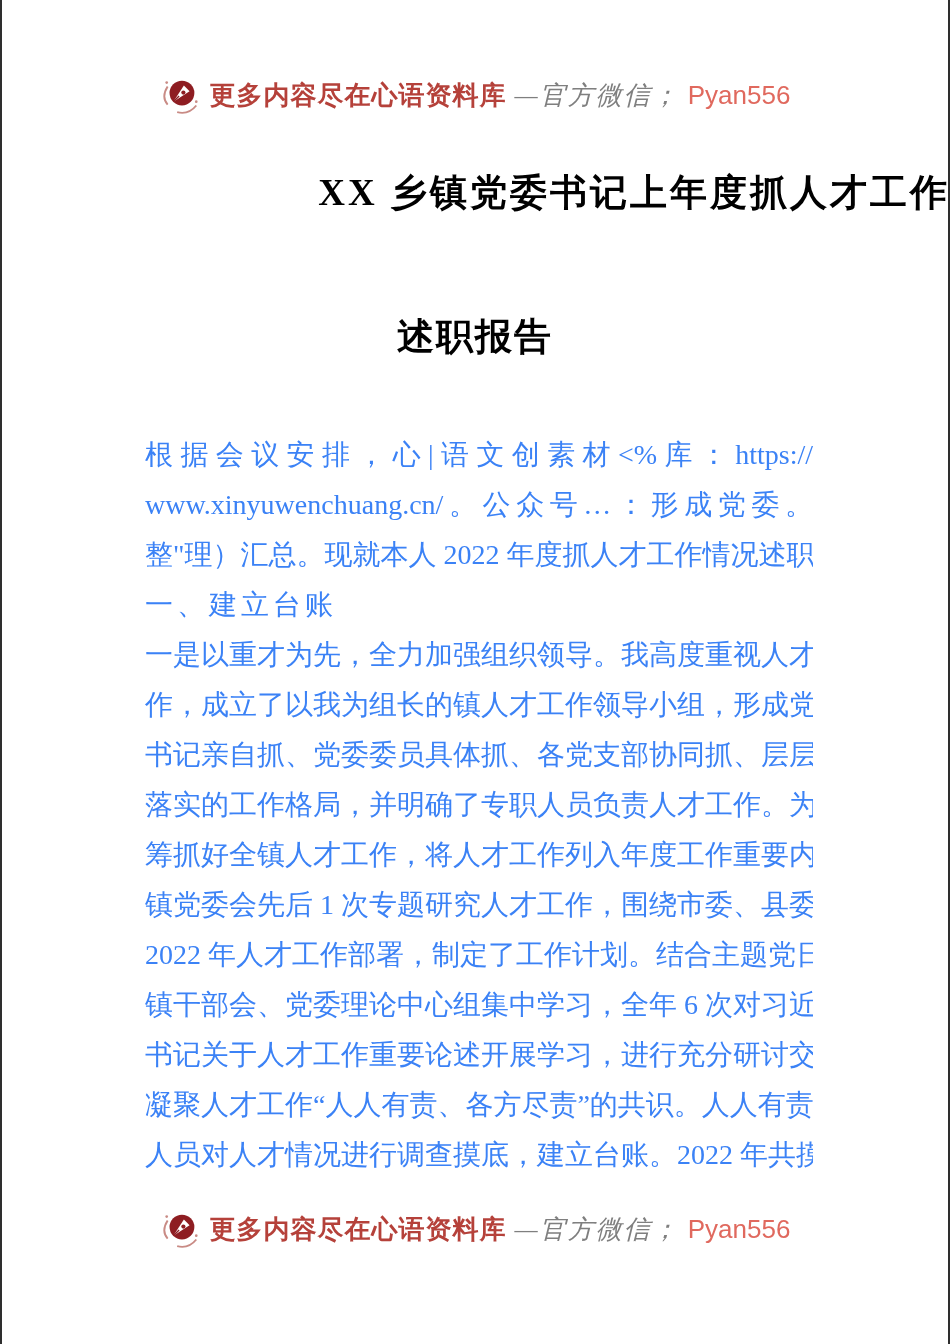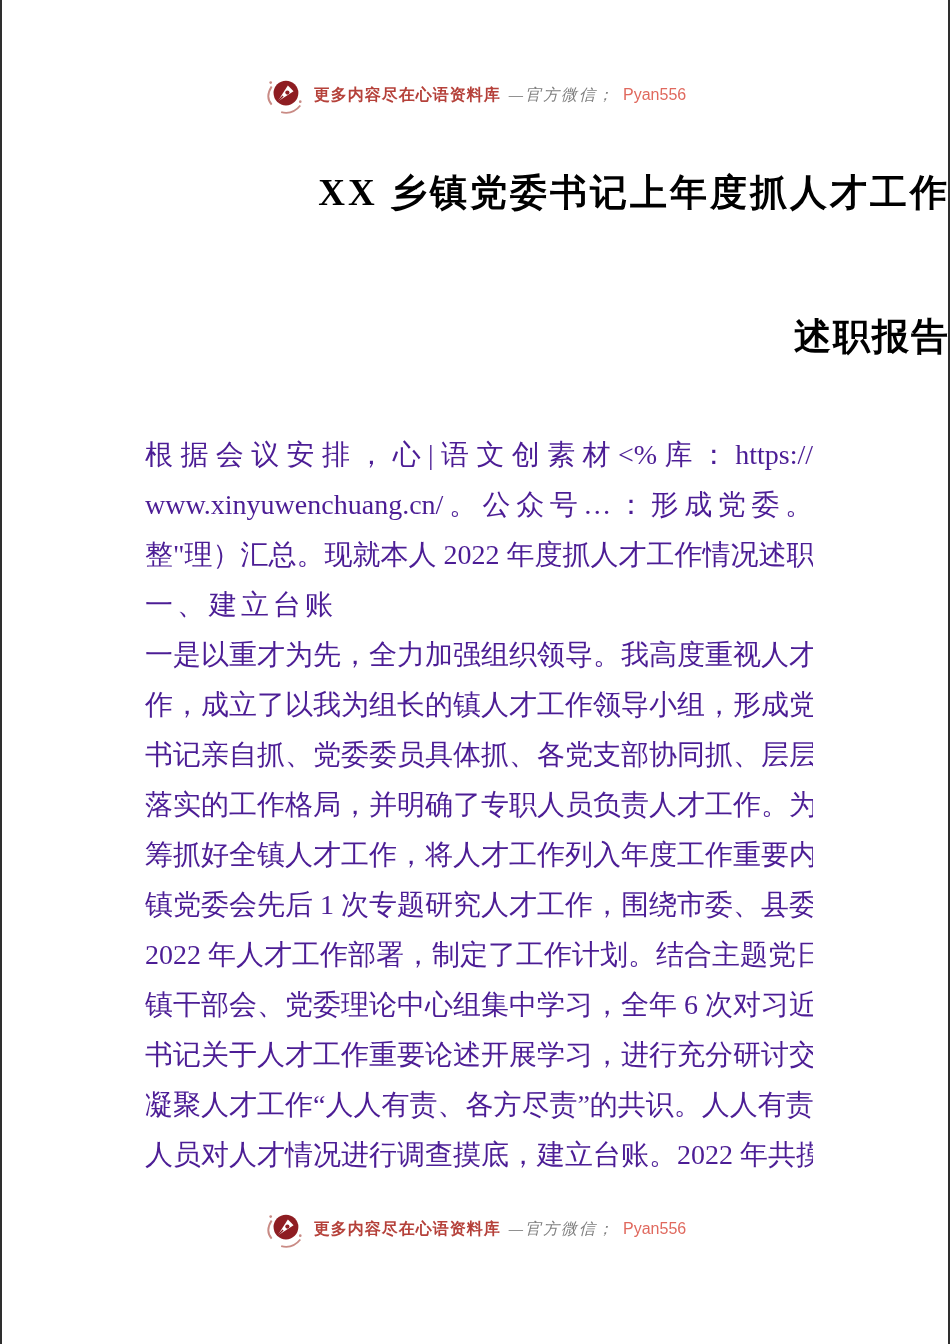--- a/index.html
+++ b/index.html
@@ -13,21 +13,21 @@
   }
   
   .edge{position:absolute;top:0;bottom:0;width:2px;background:#2e2e2e;}
   .edge.left{left:0;}
   .edge.right{right:0;}
 
   .watermark{
     position:absolute;left:0;right:0;
     display:flex;justify-content:center;align-items:center;
     gap:8px;
-    font-size:16px;
+    font-size:26px;
     font-family:"Liberation Serif","DejaVu Serif",serif;
     white-space:nowrap;
   }
   .watermark.header{top:74px;}
   .watermark.footer{top:1208px;}
   .wm-logo{width:42px;height:42px;flex:0 0 auto;display:inline-block;}
   .wm-brand{color:var(--brand,#b5413a);font-weight:bold;letter-spacing:1px;}
   .wm-channel{color:var(--channel,#7f7f7f);font-style:italic;letter-spacing:2px;}
   .wm-id{color:var(--wid,#e0695e);font-family:Liberation Sans, sans-serif;}
 
@@ -35,34 +35,34 @@
     position:absolute;top:168px;left:0;right:0;
     margin:0;
     text-align:right;
     font-size:37px;font-weight:bold;
     letter-spacing:3px;
     color:#000;
   }
   .doc-subtitle{
     position:absolute;top:312px;left:0;right:0;
     margin:0;
-    text-align:right;
+    text-align:center;
     font-size:37px;font-weight:bold;
     letter-spacing:2px;
     color:#000;
   }
 
   .body-text{
     position:absolute;
     top:430px;left:145px;width:668px;
   }
   .line{
     height:50px;line-height:50px;
     font-size:28px;
-    color:#4c1d95;
+    color:#3b82f6;
     text-align:justify;
     text-align-last:justify;
     text-justify:inter-character;
     white-space:nowrap;
     overflow:hidden;
   }
   .line.left{
     text-align:left;
     text-align-last:left;
     letter-spacing:4px;

